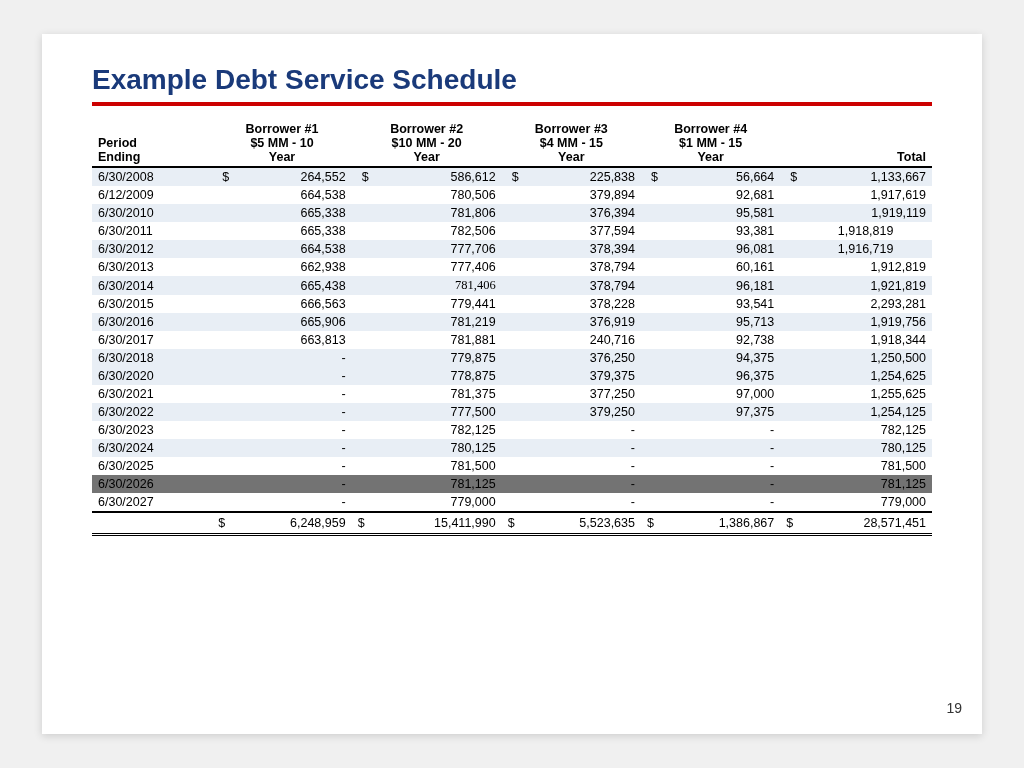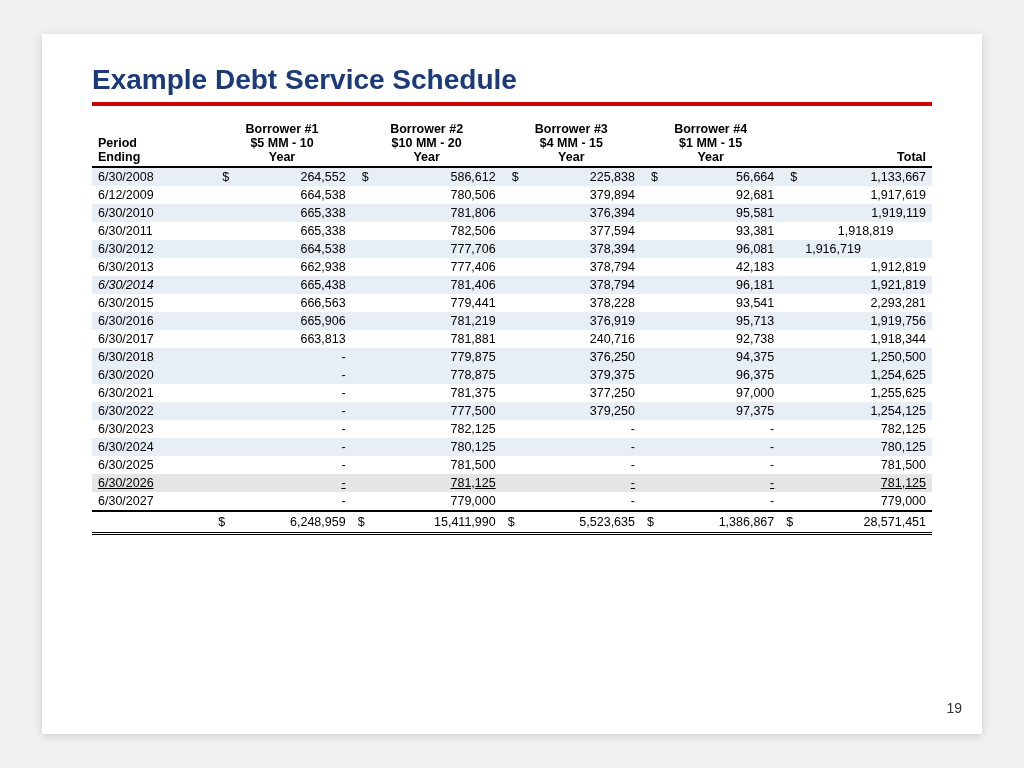--- a/index.html
+++ b/index.html
@@ -180,41 +180,41 @@
             <td class="period" style="text-align: left;">6/30/2012</td>
             <td class="dollar-sign" style="text-align: right;"></td>
             <td class="number" style="text-align: right;">664,538</td>
             <td class="dollar-sign" style="text-align: right;"></td>
             <td class="number" style="text-align: right;">777,706</td>
             <td class="dollar-sign" style="text-align: right;"></td>
             <td class="number" style="text-align: right;">378,394</td>
             <td class="dollar-sign" style="text-align: right;"></td>
             <td class="number" style="text-align: right;">96,081</td>
             <td class="dollar-sign" style="text-align: right;"></td>
-            <td class="number" style="text-align: left;">1,916,719</td>
+            <td class="number" style="text-align: center;">1,916,719</td>
           </tr>
           <tr style="background: rgb(255, 255, 255);">
             <td class="period" style="text-align: left;">6/30/2013</td>
             <td class="dollar-sign" style="text-align: right;"></td>
             <td class="number" style="text-align: right;">662,938</td>
             <td class="dollar-sign" style="text-align: right;"></td>
             <td class="number" style="text-align: right;">777,406</td>
             <td class="dollar-sign" style="text-align: right;"></td>
             <td class="number" style="text-align: right;">378,794</td>
             <td class="dollar-sign" style="text-align: right;"></td>
-            <td class="number" style="text-align: right;">42,183</td>
+            <td class="number" style="text-align: right;">60,161</td>
             <td class="dollar-sign" style="text-align: right;"></td>
             <td class="number" style="text-align: right;">1,912,819</td>
           </tr>
           <tr style="background: rgb(232, 238, 245);">
-            <td class="period" style="text-align: left; font-style: italic;">6/30/2014</td>
+            <td class="period" style="text-align: left;">6/30/2014</td>
             <td class="dollar-sign" style="text-align: right;"></td>
             <td class="number" style="text-align: right;">665,438</td>
             <td class="dollar-sign" style="text-align: right;"></td>
-            <td class="number" style="text-align: right;">781,406</td>
+            <td class="number" style="text-align: right; font-family: Liberation Serif, serif;">781,406</td>
             <td class="dollar-sign" style="text-align: right;"></td>
             <td class="number" style="text-align: right;">378,794</td>
             <td class="dollar-sign" style="text-align: right;"></td>
             <td class="number" style="text-align: right;">96,181</td>
             <td class="dollar-sign" style="text-align: right;"></td>
             <td class="number" style="text-align: right;">1,921,819</td>
           </tr>
           <tr style="background: rgb(255, 255, 255);">
             <td class="period" style="text-align: left;">6/30/2015</td>
             <td class="dollar-sign" style="text-align: right;"></td>
@@ -338,21 +338,21 @@
             <td class="number" style="text-align: right;">-</td>
             <td class="dollar-sign" style="text-align: right;"></td>
             <td class="number" style="text-align: right;">781,500</td>
             <td class="dollar-sign" style="text-align: right;"></td>
             <td class="number" style="text-align: right;">-</td>
             <td class="dollar-sign" style="text-align: right;"></td>
             <td class="number" style="text-align: right;">-</td>
             <td class="dollar-sign" style="text-align: right;"></td>
             <td class="number" style="text-align: right;">781,500</td>
           </tr>
-          <tr style="background: #e5e5e5; text-decoration: underline;">
+          <tr style="background: #737373;">
             <td class="period" style="text-align: left;">6/30/2026</td>
             <td class="dollar-sign" style="text-align: right;"></td>
             <td class="number" style="text-align: right;">-</td>
             <td class="dollar-sign" style="text-align: right;"></td>
             <td class="number" style="text-align: right;">781,125</td>
             <td class="dollar-sign" style="text-align: right;"></td>
             <td class="number" style="text-align: right;">-</td>
             <td class="dollar-sign" style="text-align: right;"></td>
             <td class="number" style="text-align: right;">-</td>
             <td class="dollar-sign" style="text-align: right;"></td>

